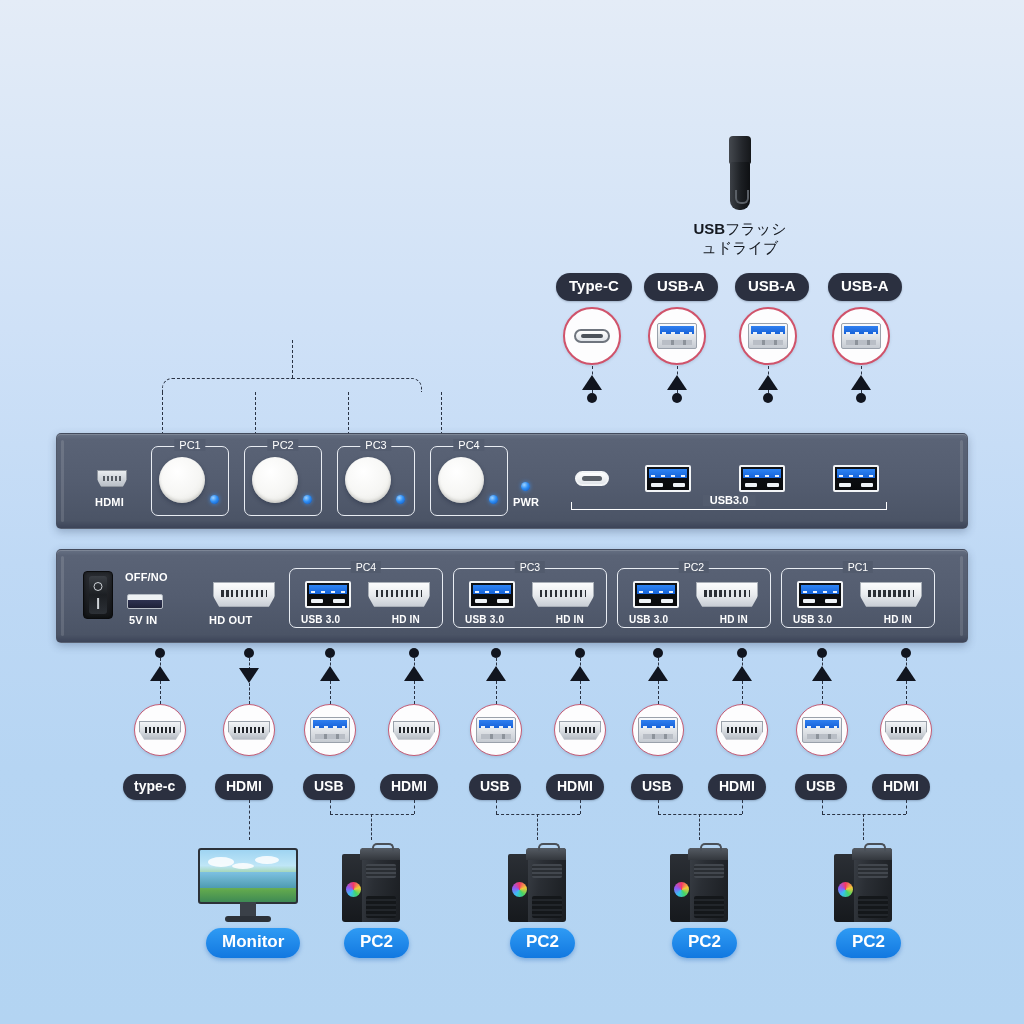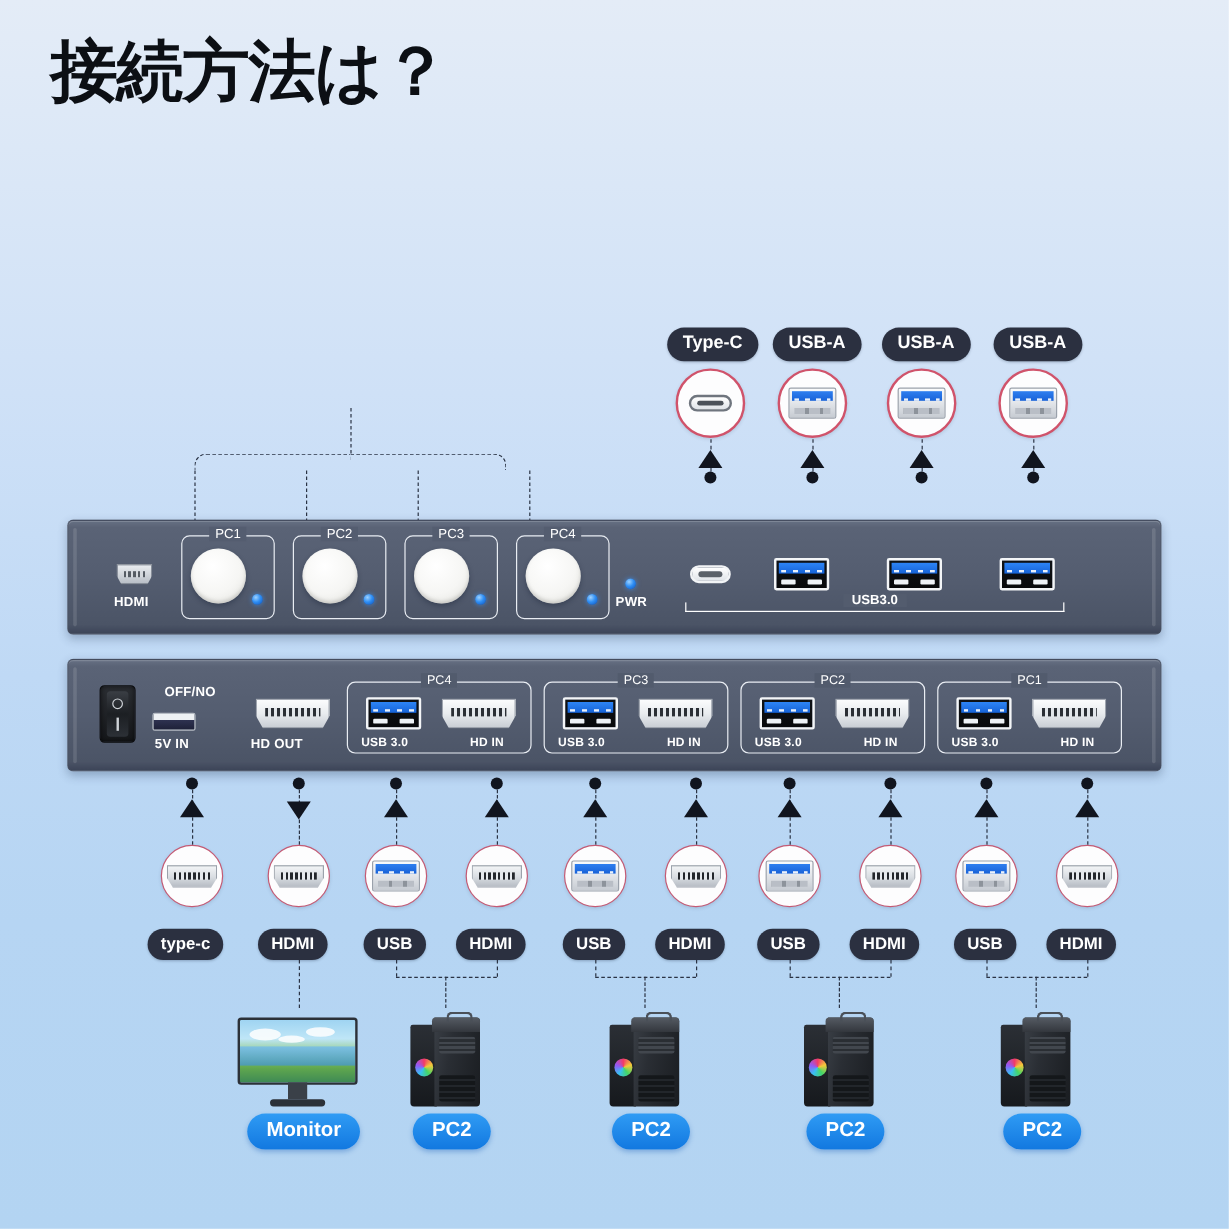--- a/index.html
+++ b/index.html
@@ -268,24 +268,33 @@
   .tower .grill { position:absolute; left:24px; bottom:6px; width:30px; height:22px;
     background: repeating-linear-gradient(180deg,#14171a 0 3px, #22262b 3px 5px); border-radius:2px; }
   .tower .vent { position:absolute; left:24px; top:16px; width:30px; height:14px;
     background: repeating-linear-gradient(180deg,#42474e 0 2px, #2a2e33 2px 4px); border-radius:2px;}
 </style>
 </head>
 <body>
 
 <div class="stage">
 
-  <div class="abs" id="title">接続方法は？</div>
-
-
-
+
+
+
+  <div class="dev" style="left:692px; top:140px; width:96px;">
+    <div class="art">
+        <div class="flash">
+          <div class="cap-top"></div>
+          <div class="body"></div>
+        </div>
+      </div>
+    <div class="cap"><b>USB</b><span>フラッシ
+ュドライブ</span></div>
+  </div>
 
 
   <div class="abs pill" style="left:556px; top:273px;">Type-C</div>
   <div class="abs circ big" style="left:563px; top:307px;">
       <div class="typec"></div>
     </div>
   <div class="abs vline" style="left:592px; top:366px; height:14px;"></div>
   <div class="abs tri-up" style="left:582px; top:375px;"></div>
   <div class="abs vline" style="left:592px; top:390px; height:8px;"></div>
   <div class="abs dot" style="left:587px; top:393px;"></div>
@@ -392,21 +401,21 @@
 
   <div class="abs chassis" style="left:56px; top:549px; width:912px; height:94px;">
     <div class="edge-l"></div>
       <div class="edge-r"></div>
 
     <div class="pwr-switch" style="left:26px; top:21px;">
       <div class="rock"></div>
         <div class="o"></div>
         <div class="i"></div>
     </div>
-    <div class="lbl" style="left:68px; top:21px;margin-left:12px;">OFF/NO</div>
+    <div class="lbl" style="left:68px; top:21px;">OFF/NO</div>
 
     <div class="dc-jack" style="left:70px; top:44px;"></div>
     <div class="lbl" style="left:72px; top:64px;">5V IN</div>
 
     <div class="port-hdmi" style="left:156px; top:32px;"></div>
     <div class="lbl" style="left:152px; top:64px;">HD OUT</div>
 
     <div class="group-box" style="left:232px; top:18px; width:154px; height:60px;">
       <span class="group-tag rear">PC4</span>
       <div class="port-usb3" style="left:15px; top:12px;">

